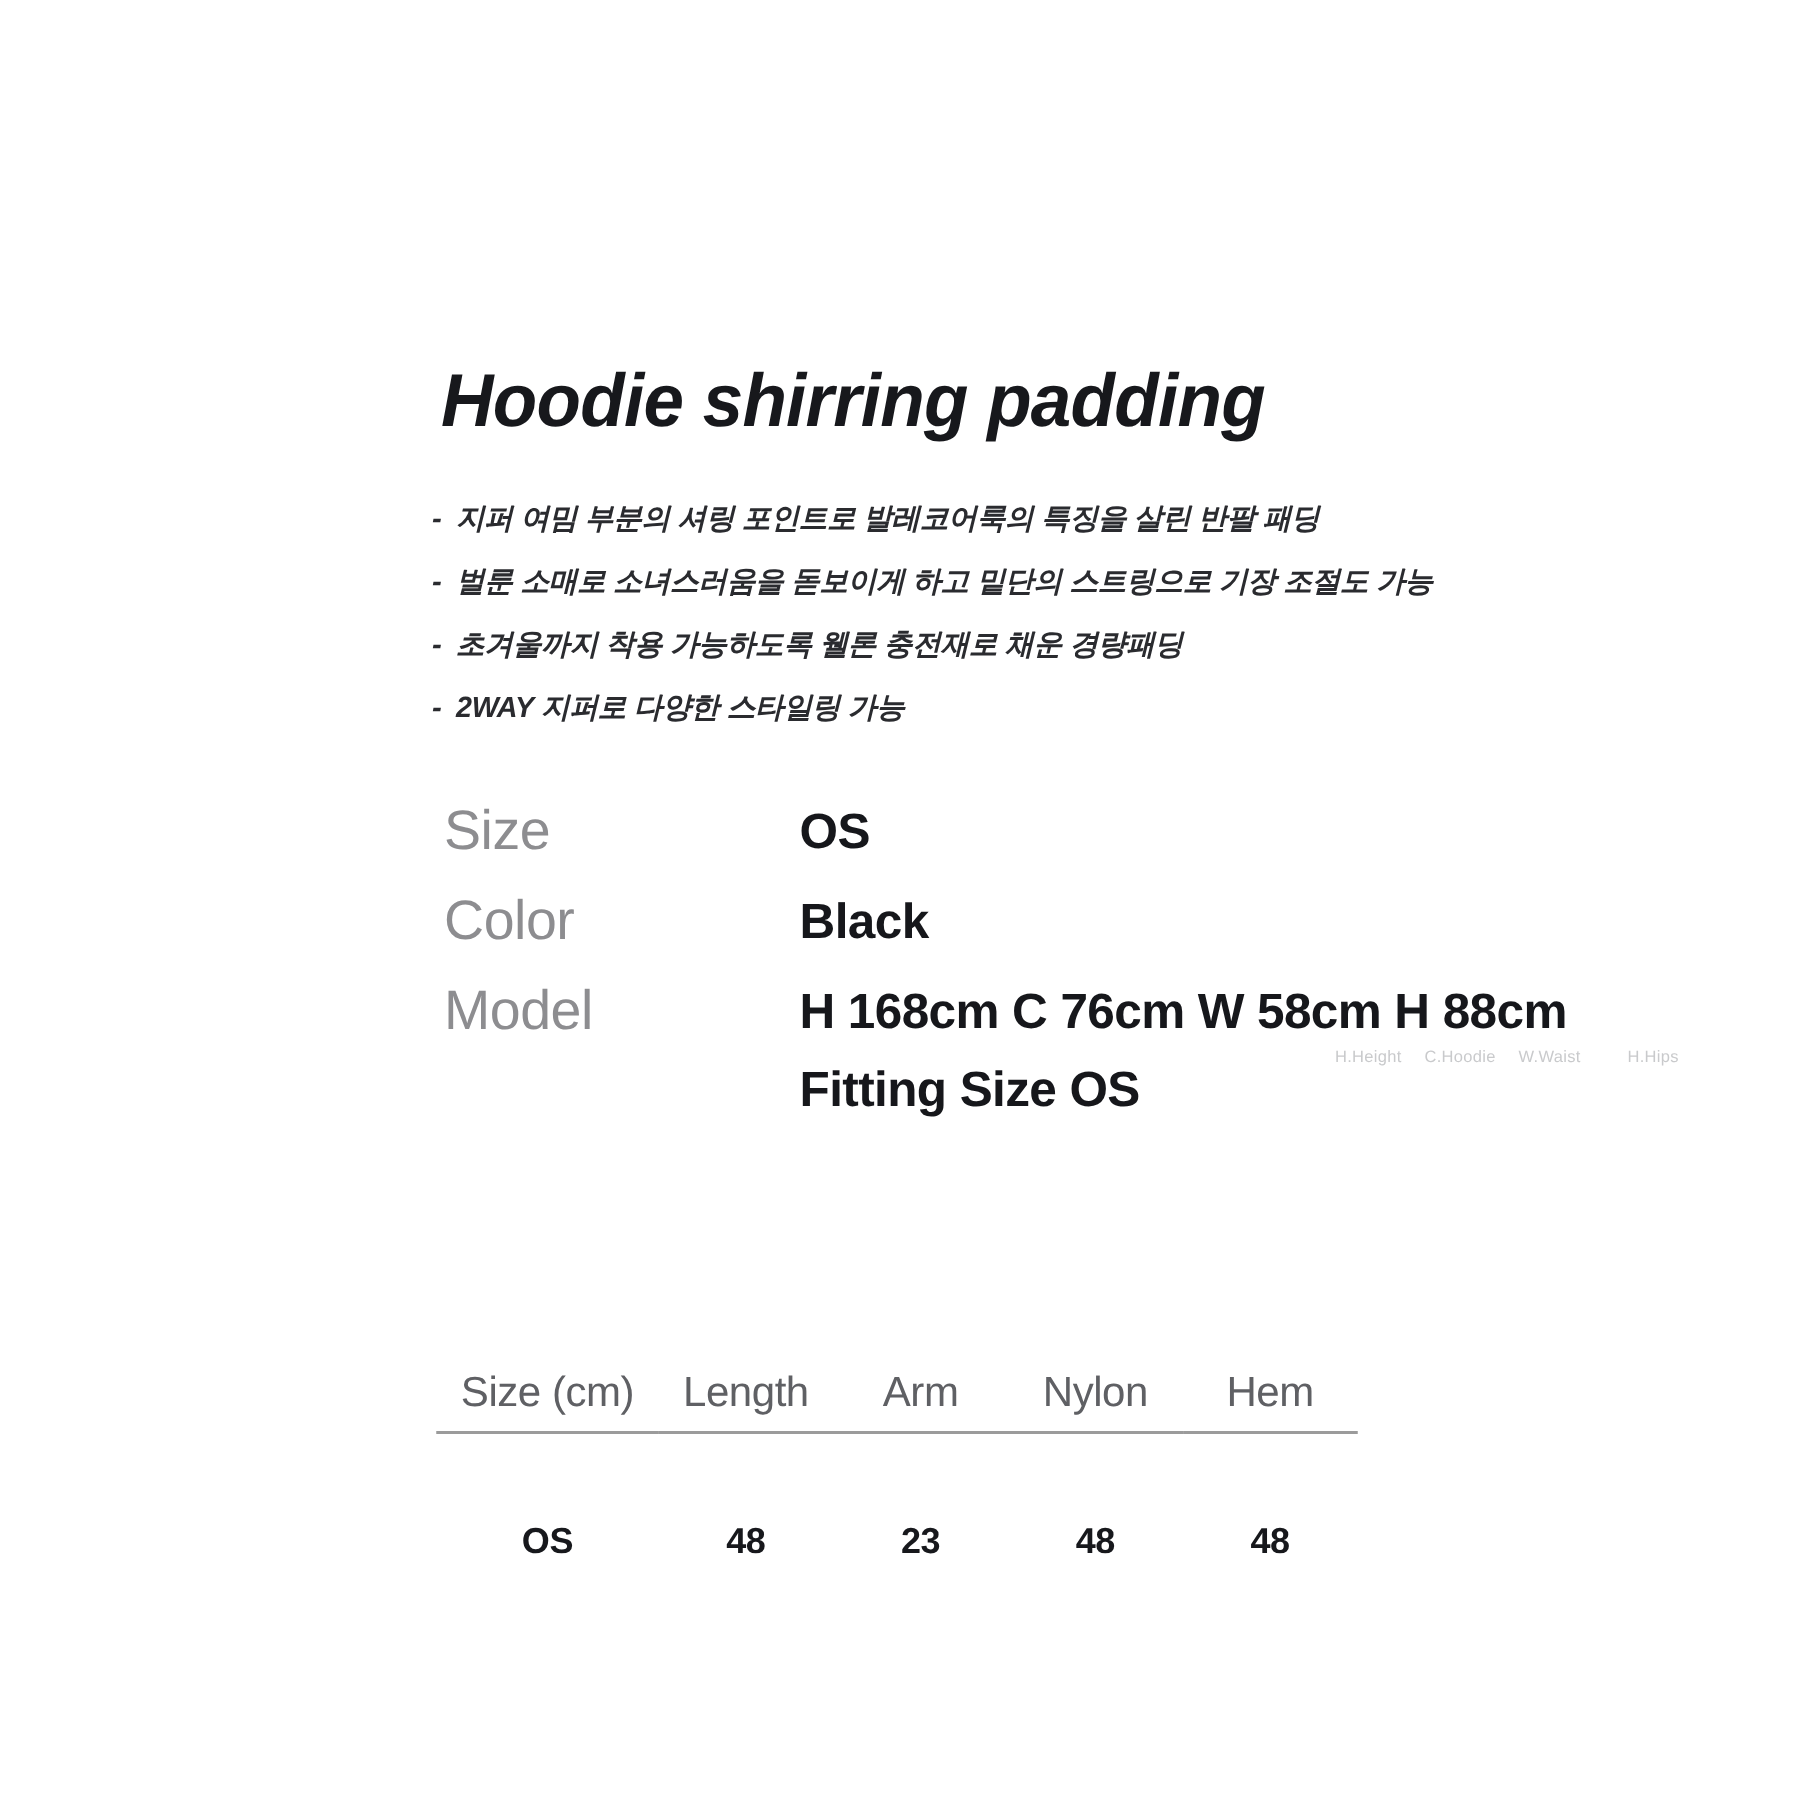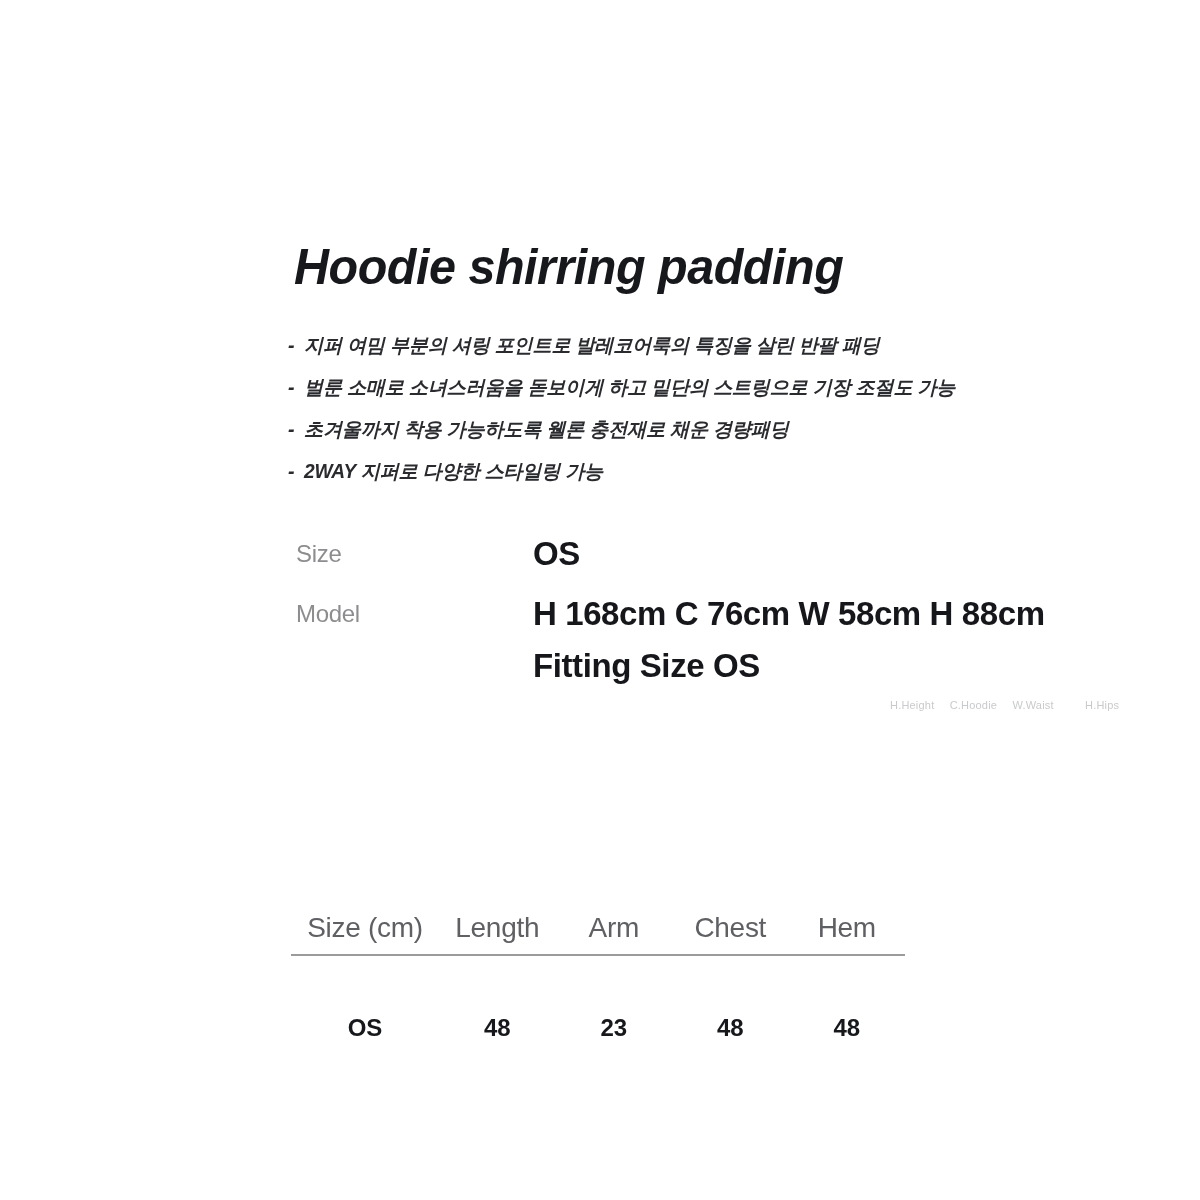--- a/index.html
+++ b/index.html
@@ -77,21 +77,21 @@
   }
   .spec-row {
     position: relative;
     display: flex;
     align-items: flex-start;
     margin-bottom: 16px;
   }
   .spec-label {
     width: 237px;
     flex: 0 0 237px;
-    font-size: 24px;
+    font-size: 37px;
     font-weight: 300;
     color: #8d8d90;
     line-height: 44px;
     letter-spacing: -0.3px;
   }
   .spec-value {
     font-size: 33px;
     font-weight: 700;
     color: #16171b;
     line-height: 44px;
@@ -180,20 +180,24 @@
     </div>
   </div>
 
   <div class="specs">
 
     <div class="spec-row">
       <div class="spec-label">Size</div>
       <div class="spec-value">OS</div>
     </div>
 
+    <div class="spec-row">
+      <div class="spec-label">Color</div>
+      <div class="spec-value">Black</div>
+    </div>
 
 
     <div class="spec-row">
       <div class="spec-label">Model</div>
       <div class="spec-value">
         <span>H 168cm C 76cm W 58cm H 88cm</span>
         <span class="line2">Fitting Size OS</span>
       </div>
     </div>
 
@@ -206,21 +210,21 @@
     <span>H.Hips</span>
   </div>
 
   <div class="size-table">
     <table>
       <thead>
         <tr>
           <th>Size (cm)</th>
           <th>Length</th>
           <th>Arm</th>
-          <th>Chest</th>
+          <th>Nylon</th>
           <th>Hem</th>
         </tr>
       </thead>
       <tbody>
         <tr>
           <td>OS</td>
           <td>48</td>
           <td>23</td>
           <td>48</td>
           <td>48</td>

